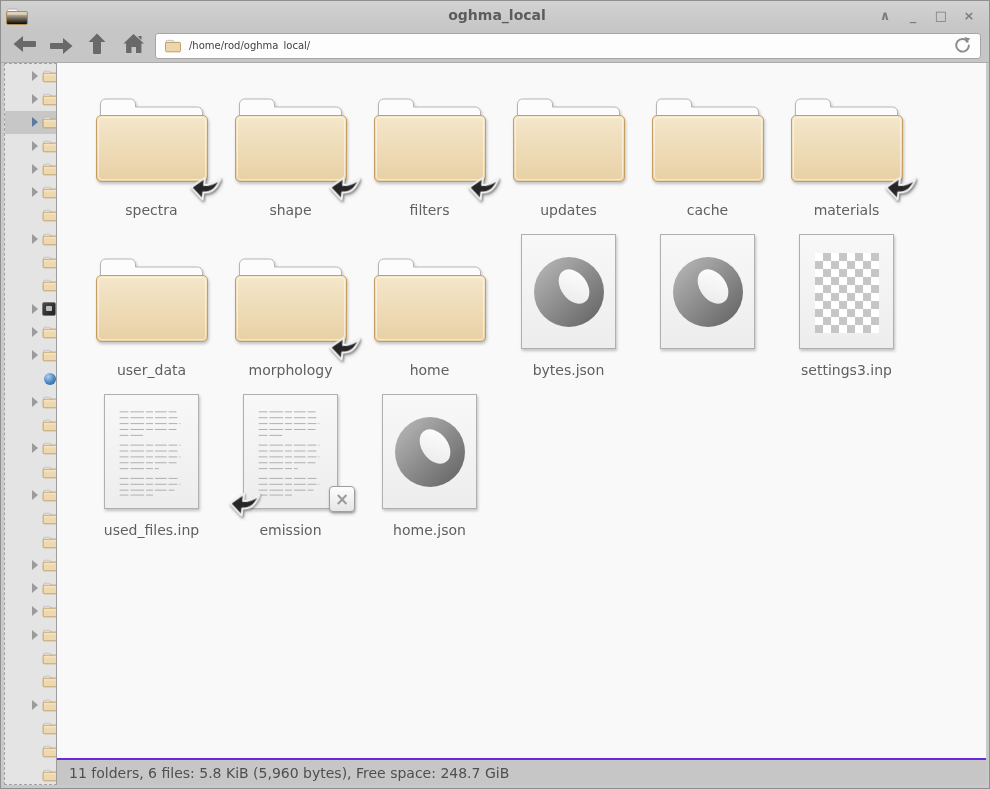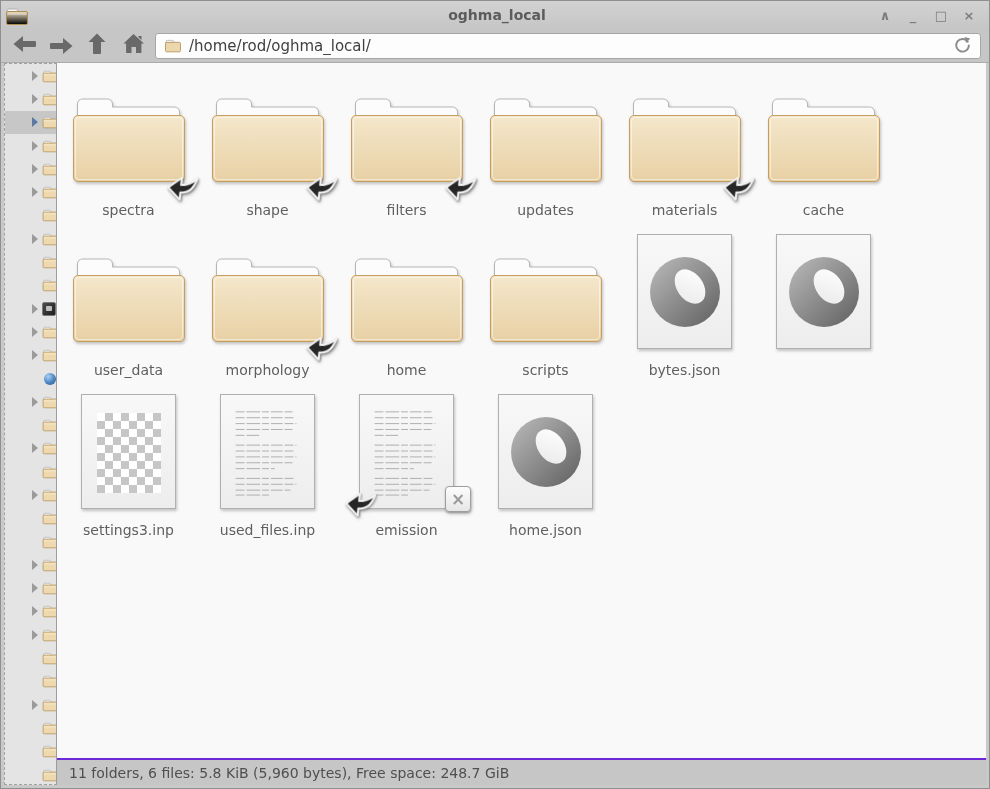--- a/index.html
+++ b/index.html
@@ -27,21 +27,21 @@
   
   .toolbar{
     height:34px; background:#c6c6c6; display:flex; align-items:center;
     padding:0 8px 0 10px; gap:8px; border-bottom:1px solid #ababab;
   }
   .nav-btn{ width:28px; height:24px; display:flex; align-items:center; justify-content:center; }
   .pathbar{
     flex:1; height:26px; background:#fdfdfd; border:1px solid #a6a6a6; border-radius:3px;
     display:flex; align-items:center; padding:0 8px; gap:7px;
   }
-  .pathbar .path-text{ flex:1; font-size:15px; color:#3f3f3f; white-space:nowrap; overflow:hidden; }
+  .pathbar .path-text{ flex:1; font-size:10px; color:#3f3f3f; white-space:nowrap; overflow:hidden; }
   
   .content{ display:flex; height:722px; margin:0 3px 0 3px; }
   .sidebar{
     width:53px; background:#e4e4e4; position:relative;
     border:1px dashed #a2a2a2; border-right:1px solid #9c9c9c;
     overflow:hidden; flex:none;
   }
   .side-row{ height:23.3px; display:flex; align-items:center; position:relative; }
   .side-row.selected{ background:#c7c7c7; }
   .expander{
@@ -49,21 +49,21 @@
     border-left:6px solid #9b9b9b; border-top:5px solid transparent; border-bottom:5px solid transparent;
   }
   .expander.hidden{ visibility:hidden; }
   .side-row.selected .expander{ border-left-color:#5a7aa2; }
   .side-ic{ width:16px; height:16px; margin-left:4px; flex:none; display:flex; align-items:center; }
   .dark-ic{ width:14px; height:14px; background:linear-gradient(135deg,#4a4a4a,#1e1e1e); border:1px solid #777; border-radius:2px; position:relative;}
   .dark-ic::after{ content:""; position:absolute; left:3px; top:3px; width:6px; height:5px; background:#bdbdbd; border-radius:1px;}
   .sphere-ic{ width:12px; height:12px; border-radius:50%; margin-left:2px;
     background:radial-gradient(circle at 35% 30%, #a8d0f4, #4b84c0 55%, #27567e); }
   .rightcol{ flex:1; display:flex; flex-direction:column; min-width:0; }
-  .main{ flex:1; background:#f9f9f9; overflow:hidden; }
+  .main{ flex:1; background:#f9f9f9; overflow:hidden;padding-left:23px; }
   
   .grid{ display:flex; flex-wrap:wrap; padding:12px 0 0 2px; width:840px; }
   .cell{
     width:139px; height:160px; display:flex; flex-direction:column; align-items:center;
   }
   .icon-area{ height:114px; display:flex; align-items:flex-end; justify-content:center; }
   .icon-wrap{ position:relative; filter:drop-shadow(1px 2px 1.5px rgba(0,0,0,0.22)); }
   .label{
     margin-top:12px; font-size:14px; line-height:18px; color:#5f5f5f; text-align:center;
     max-width:134px; overflow-wrap:anywhere;
@@ -552,56 +552,56 @@
                 <div class="icon-wrap"><svg width="118" height="93" viewBox="0 0 118 93">
                     <defs>
                       <linearGradient id="fg" x1="0" y1="0" x2="0" y2="1">
                         <stop offset="0" stop-color="#f4e7cb"></stop>
                         <stop offset="1" stop-color="#e8d0a4"></stop>
                       </linearGradient>
                     </defs>
                     <path d="M7.5 27 V12 a5 5 0 0 1 5-5 h25 a5 5 0 0 1 5 5 v3 h62 a5 5 0 0 1 5 5 v7 z" fill="#fcfcfc" stroke="#b5b5b5"></path>
                     <rect x="3.5" y="23.5" width="111" height="66" rx="4.5" fill="url(#fg)" stroke="#c69e60"></rect>
                     <rect x="5.5" y="25.5" width="107" height="62" rx="3.5" fill="none" stroke="rgba(255,255,255,0.5)"></rect>
+                  </svg></div>
+              </div>
+              <div class="label">cache</div>
+            </div>
+            <div class="cell">
+              <div class="icon-area">
+                <div class="icon-wrap"><svg width="118" height="93" viewBox="0 0 118 93">
+                    <defs>
+                      <linearGradient id="fg" x1="0" y1="0" x2="0" y2="1">
+                        <stop offset="0" stop-color="#f4e7cb"></stop>
+                        <stop offset="1" stop-color="#e8d0a4"></stop>
+                      </linearGradient>
+                    </defs>
+                    <path d="M7.5 27 V12 a5 5 0 0 1 5-5 h25 a5 5 0 0 1 5 5 v3 h62 a5 5 0 0 1 5 5 v7 z" fill="#fcfcfc" stroke="#b5b5b5"></path>
+                    <rect x="3.5" y="23.5" width="111" height="66" rx="4.5" fill="url(#fg)" stroke="#c69e60"></rect>
+                    <rect x="5.5" y="25.5" width="107" height="62" rx="3.5" fill="none" stroke="rgba(255,255,255,0.5)"></rect>
                   </svg><span class="emblem"><svg width="35" height="35" viewBox="0 0 24 24">
                       <path d="M10.2 20.5 L10.2 15.6 C15.5 15.6 19.2 12.3 20.8 5 C16.9 9.2 13.9 10.4 10.2 10.4 L10.2 5.5 L1.6 13 Z" fill="#262626" stroke="#f2f2f2" stroke-width="1.4" stroke-linejoin="round"></path>
                     </svg></span></div>
               </div>
               <div class="label">materials</div>
             </div>
             <div class="cell">
               <div class="icon-area">
                 <div class="icon-wrap"><svg width="118" height="93" viewBox="0 0 118 93">
                     <defs>
                       <linearGradient id="fg" x1="0" y1="0" x2="0" y2="1">
                         <stop offset="0" stop-color="#f4e7cb"></stop>
                         <stop offset="1" stop-color="#e8d0a4"></stop>
                       </linearGradient>
                     </defs>
                     <path d="M7.5 27 V12 a5 5 0 0 1 5-5 h25 a5 5 0 0 1 5 5 v3 h62 a5 5 0 0 1 5 5 v7 z" fill="#fcfcfc" stroke="#b5b5b5"></path>
                     <rect x="3.5" y="23.5" width="111" height="66" rx="4.5" fill="url(#fg)" stroke="#c69e60"></rect>
                     <rect x="5.5" y="25.5" width="107" height="62" rx="3.5" fill="none" stroke="rgba(255,255,255,0.5)"></rect>
                   </svg></div>
               </div>
-              <div class="label">cache</div>
-            </div>
-            <div class="cell">
-              <div class="icon-area">
-                <div class="icon-wrap"><svg width="118" height="93" viewBox="0 0 118 93">
-                    <defs>
-                      <linearGradient id="fg" x1="0" y1="0" x2="0" y2="1">
-                        <stop offset="0" stop-color="#f4e7cb"></stop>
-                        <stop offset="1" stop-color="#e8d0a4"></stop>
-                      </linearGradient>
-                    </defs>
-                    <path d="M7.5 27 V12 a5 5 0 0 1 5-5 h25 a5 5 0 0 1 5 5 v3 h62 a5 5 0 0 1 5 5 v7 z" fill="#fcfcfc" stroke="#b5b5b5"></path>
-                    <rect x="3.5" y="23.5" width="111" height="66" rx="4.5" fill="url(#fg)" stroke="#c69e60"></rect>
-                    <rect x="5.5" y="25.5" width="107" height="62" rx="3.5" fill="none" stroke="rgba(255,255,255,0.5)"></rect>
-                  </svg></div>
-              </div>
               <div class="label">user_data</div>
             </div>
             <div class="cell">
               <div class="icon-area">
                 <div class="icon-wrap"><svg width="118" height="93" viewBox="0 0 118 93">
                     <defs>
                       <linearGradient id="fg" x1="0" y1="0" x2="0" y2="1">
                         <stop offset="0" stop-color="#f4e7cb"></stop>
                         <stop offset="1" stop-color="#e8d0a4"></stop>
                       </linearGradient>
@@ -623,36 +623,20 @@
                         <stop offset="0" stop-color="#f4e7cb"></stop>
                         <stop offset="1" stop-color="#e8d0a4"></stop>
                       </linearGradient>
                     </defs>
                     <path d="M7.5 27 V12 a5 5 0 0 1 5-5 h25 a5 5 0 0 1 5 5 v3 h62 a5 5 0 0 1 5 5 v7 z" fill="#fcfcfc" stroke="#b5b5b5"></path>
                     <rect x="3.5" y="23.5" width="111" height="66" rx="4.5" fill="url(#fg)" stroke="#c69e60"></rect>
                     <rect x="5.5" y="25.5" width="107" height="62" rx="3.5" fill="none" stroke="rgba(255,255,255,0.5)"></rect>
                   </svg></div>
               </div>
               <div class="label">home</div>
-            </div>
-            <div class="cell">
-              <div class="icon-area">
-                <div class="icon-wrap"><svg width="118" height="93" viewBox="0 0 118 93">
-                    <defs>
-                      <linearGradient id="fg" x1="0" y1="0" x2="0" y2="1">
-                        <stop offset="0" stop-color="#f4e7cb"></stop>
-                        <stop offset="1" stop-color="#e8d0a4"></stop>
-                      </linearGradient>
-                    </defs>
-                    <path d="M7.5 27 V12 a5 5 0 0 1 5-5 h25 a5 5 0 0 1 5 5 v3 h62 a5 5 0 0 1 5 5 v7 z" fill="#fcfcfc" stroke="#b5b5b5"></path>
-                    <rect x="3.5" y="23.5" width="111" height="66" rx="4.5" fill="url(#fg)" stroke="#c69e60"></rect>
-                    <rect x="5.5" y="25.5" width="107" height="62" rx="3.5" fill="none" stroke="rgba(255,255,255,0.5)"></rect>
-                  </svg></div>
-              </div>
-              <div class="label">scripts</div>
             </div>
             <div class="cell">
               <div class="icon-area">
                 <div class="icon-wrap">
                   <div class="page">
                     <svg width="80" height="84" viewBox="0 0 80 84">
                       <defs>
                         <linearGradient id="jr" x1="0" y1="0" x2="1" y2="1">
                           <stop offset="0" stop-color="#bcbcbc"></stop>
                           <stop offset="0.5" stop-color="#8d8d8d"></stop>

